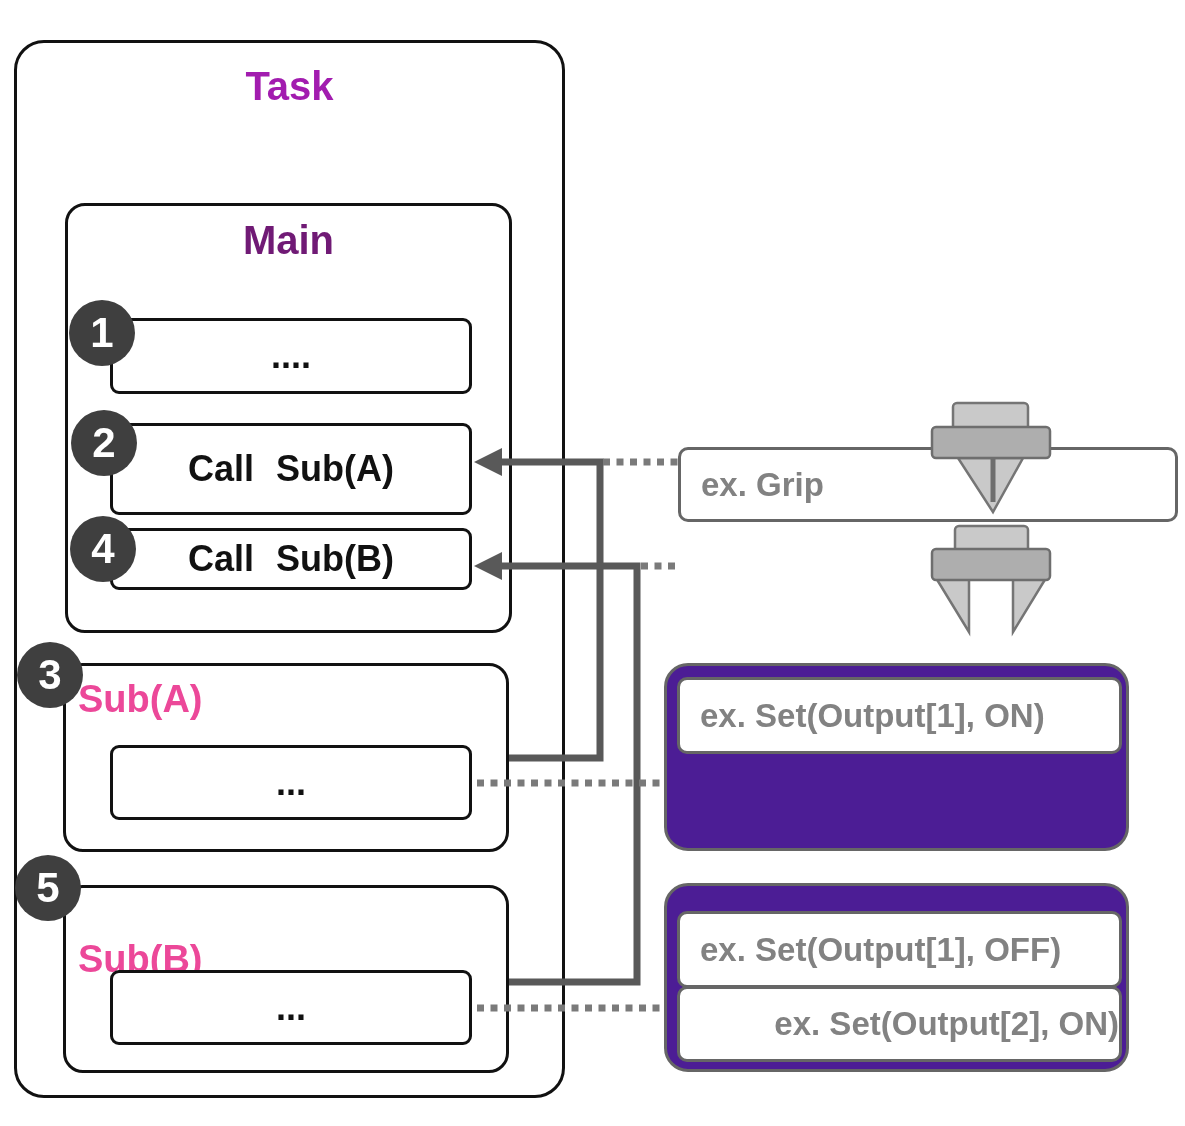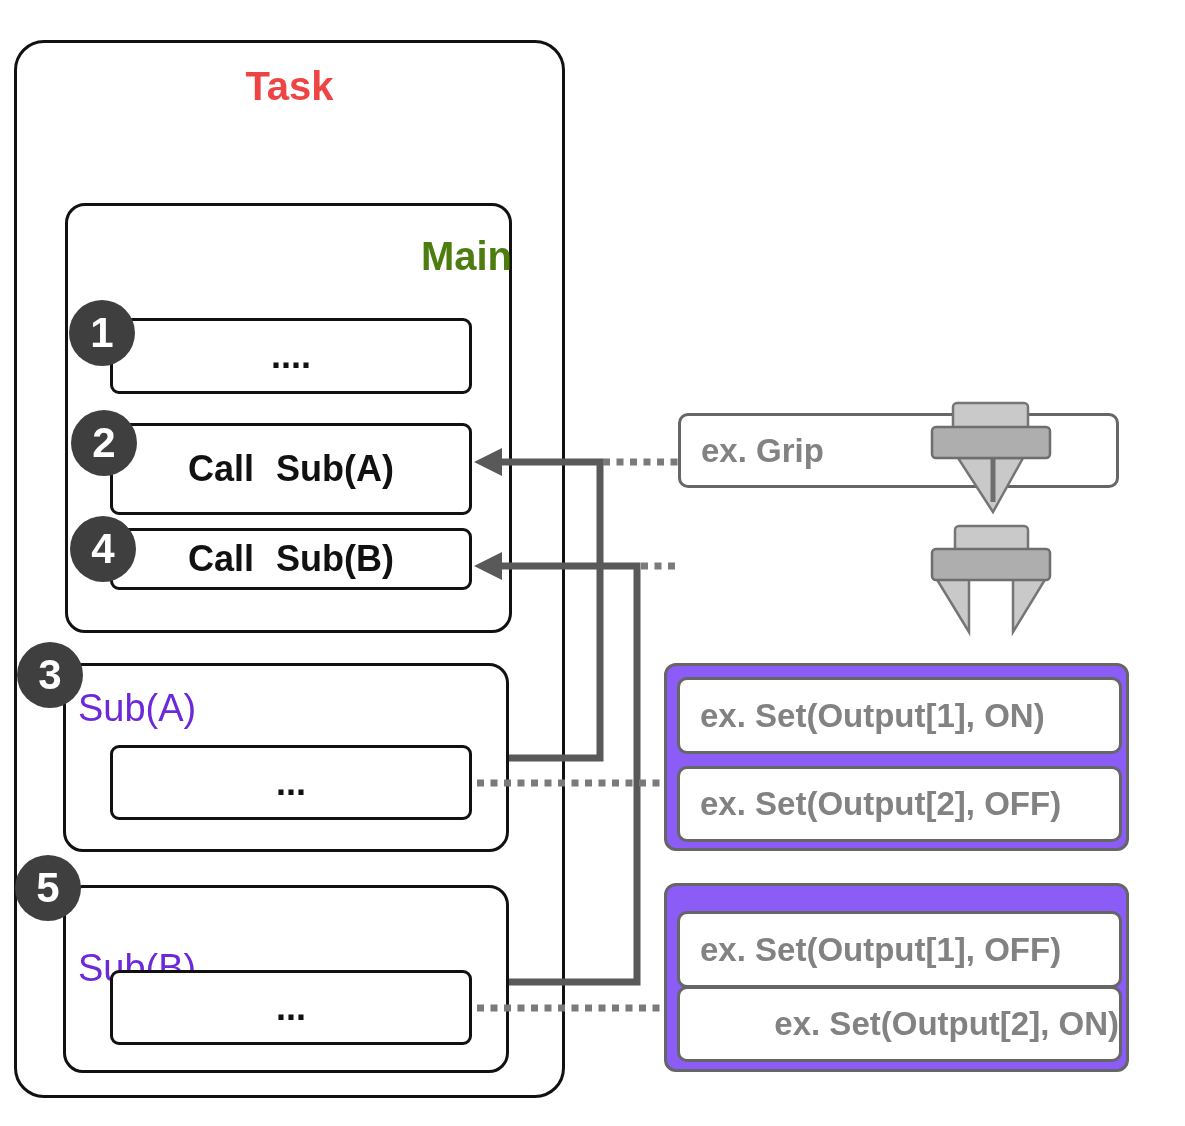--- a/index.html
+++ b/index.html
@@ -3,40 +3,40 @@
 <meta charset="utf-8">
 <style>
   html,body{margin:0;padding:0;background:#ffffff;}
   #canvas{
     position:relative;width:1185px;height:1126px;background:#ffffff;overflow:hidden;
     font-family:"Liberation Sans","DejaVu Sans",sans-serif;
   }
   .abs{position:absolute;box-sizing:border-box;}
   .black-box{background:#ffffff;border:3px solid #111111;}
   .task-title{
-    text-align:center;font-weight:bold;font-size:40px;line-height:48px;color:#ef4444;
+    text-align:center;font-weight:bold;font-size:40px;line-height:48px;color:#a21caf;
   }
-  .inner-title{text-align:right;font-weight:bold;font-size:40px;color:#4d7c0f;margin-top:16px;}
+  .inner-title{text-align:center;font-weight:bold;font-size:40px;color:#701a75;}
   .step-box{
     background:#ffffff;border:3px solid #111111;border-radius:9px;
     display:flex;align-items:center;justify-content:center;
     font-weight:bold;font-size:36px;color:#111111;word-spacing:12px;
   }
   .circle-marker{
     width:66px;height:66px;border-radius:50%;background:#3f3f3f;
     color:#ffffff;display:flex;align-items:center;justify-content:center;
     font-size:42px;font-weight:bold;z-index:5;line-height:1;
   }
-  .sub-title{font-weight:normal;font-size:38px;color:#6d28d9;margin-top:9px;}
+  .sub-title{font-weight:bold;font-size:38px;color:#ec4899;}
   .ex-box{
     background:#ffffff;border:3px solid #666666;border-radius:10px;
     display:flex;align-items:center;padding-left:20px;
     font-weight:bold;font-size:33px;color:#828282;white-space:nowrap;
   }
-  .group-box{background:#8b5cf6;border:3px solid #666666;border-radius:12px;}
+  .group-box{background:#4c1d95;border:3px solid #666666;border-radius:24px;}
   #overlay{position:absolute;left:0;top:0;z-index:10;pointer-events:none;}
 </style>
 </head>
 <body>
 
 <div id="canvas">
 
   <div class="abs black-box" style="left:14px;top:40px;width:551px;height:1058px;border-radius:30px;"></div>
 
   <div class="abs task-title" style="left:14px;top:62px;width:551px;">
@@ -57,30 +57,27 @@
   <div class="abs black-box" style="left:63px;top:885px;width:446px;height:188px;border-radius:20px;"></div>
   <div class="abs sub-title" style="left:78px;top:938px;">Sub(B)</div>
   <div class="abs step-box" style="left:110px;top:970px;width:362px;height:75px;">...</div>
 
   <div class="abs circle-marker" style="left:69px;top:300px;">1</div>
   <div class="abs circle-marker" style="left:71px;top:410px;">2</div>
   <div class="abs circle-marker" style="left:70px;top:516px;">4</div>
   <div class="abs circle-marker" style="left:17px;top:642px;">3</div>
   <div class="abs circle-marker" style="left:15px;top:855px;">5</div>
 
-  <div class="abs ex-box" style="left:678px;top:413px;width:441px;height:75px;">
+  <div class="abs ex-box" style="left:678px;top:447px;width:500px;height:75px;">
     <span>ex. Grip</span>
   </div>
 
   <div class="abs group-box" style="left:664px;top:663px;width:465px;height:188px;">
     <div class="abs ex-box" style="left:10px;top:11px;width:445px;height:77px;">
       <span>ex. Set(Output[1], ON)</span>
-    </div>
-    <div class="abs ex-box" style="left:10px;top:100px;width:445px;height:76px;">
-      <span>ex. Set(Output[2], OFF)</span>
     </div>
   </div>
 
   <div class="abs group-box" style="left:664px;top:883px;width:465px;height:189px;">
     <div class="abs ex-box" style="left:10px;top:11px;width:445px;height:77px;margin-top:14px;">
       <span>ex. Set(Output[1], OFF)</span>
     </div>
     <div class="abs ex-box" style="left:10px;top:100px;width:445px;height:76px;justify-content:flex-end;">
       <span>ex. Set(Output[2], ON)</span>
     </div>

